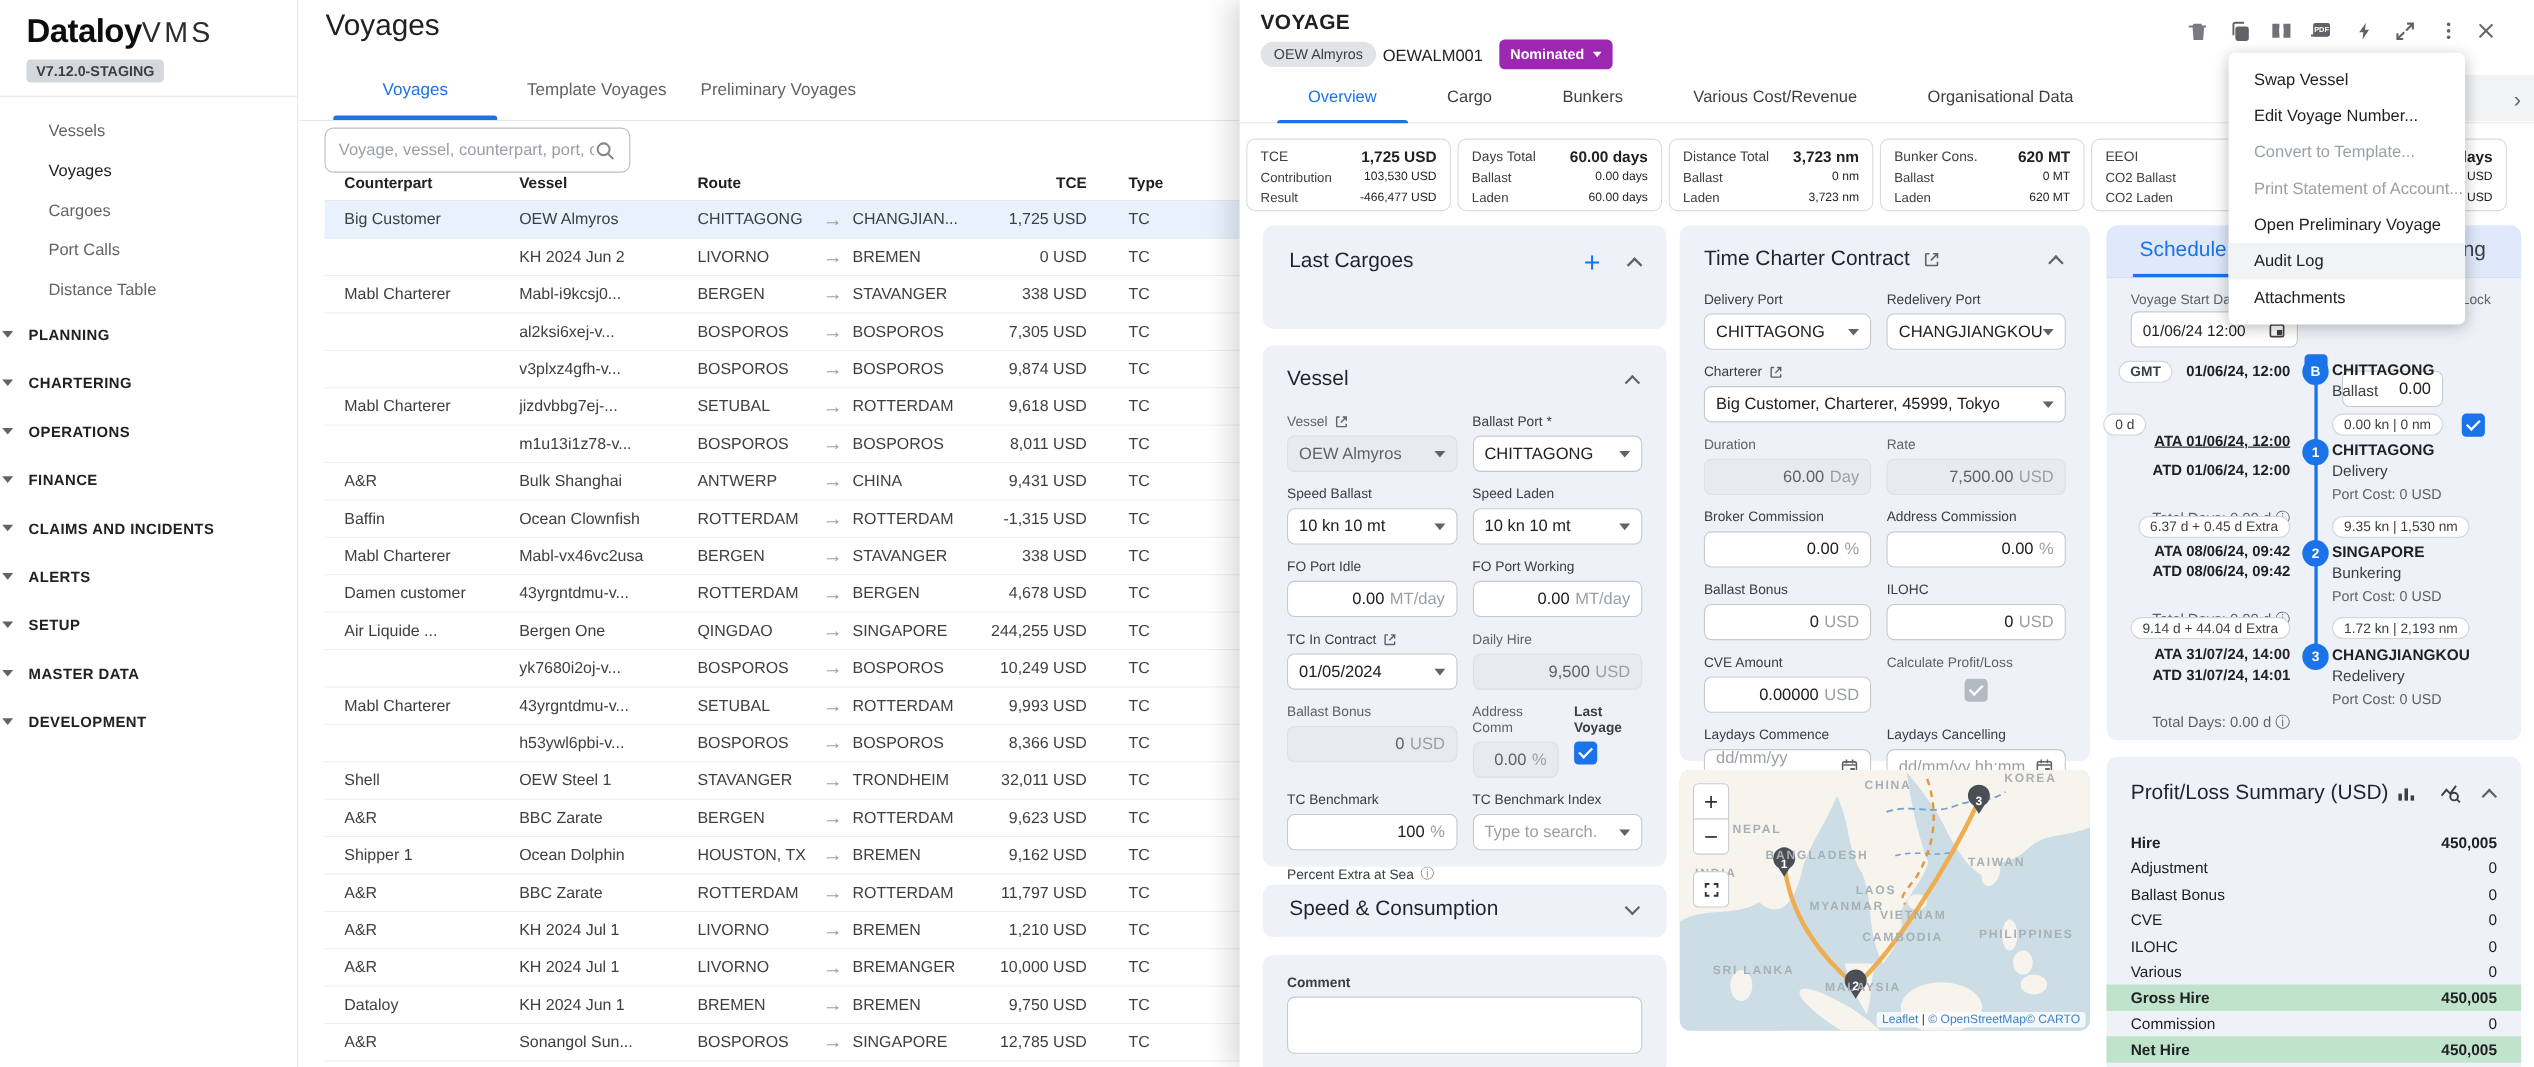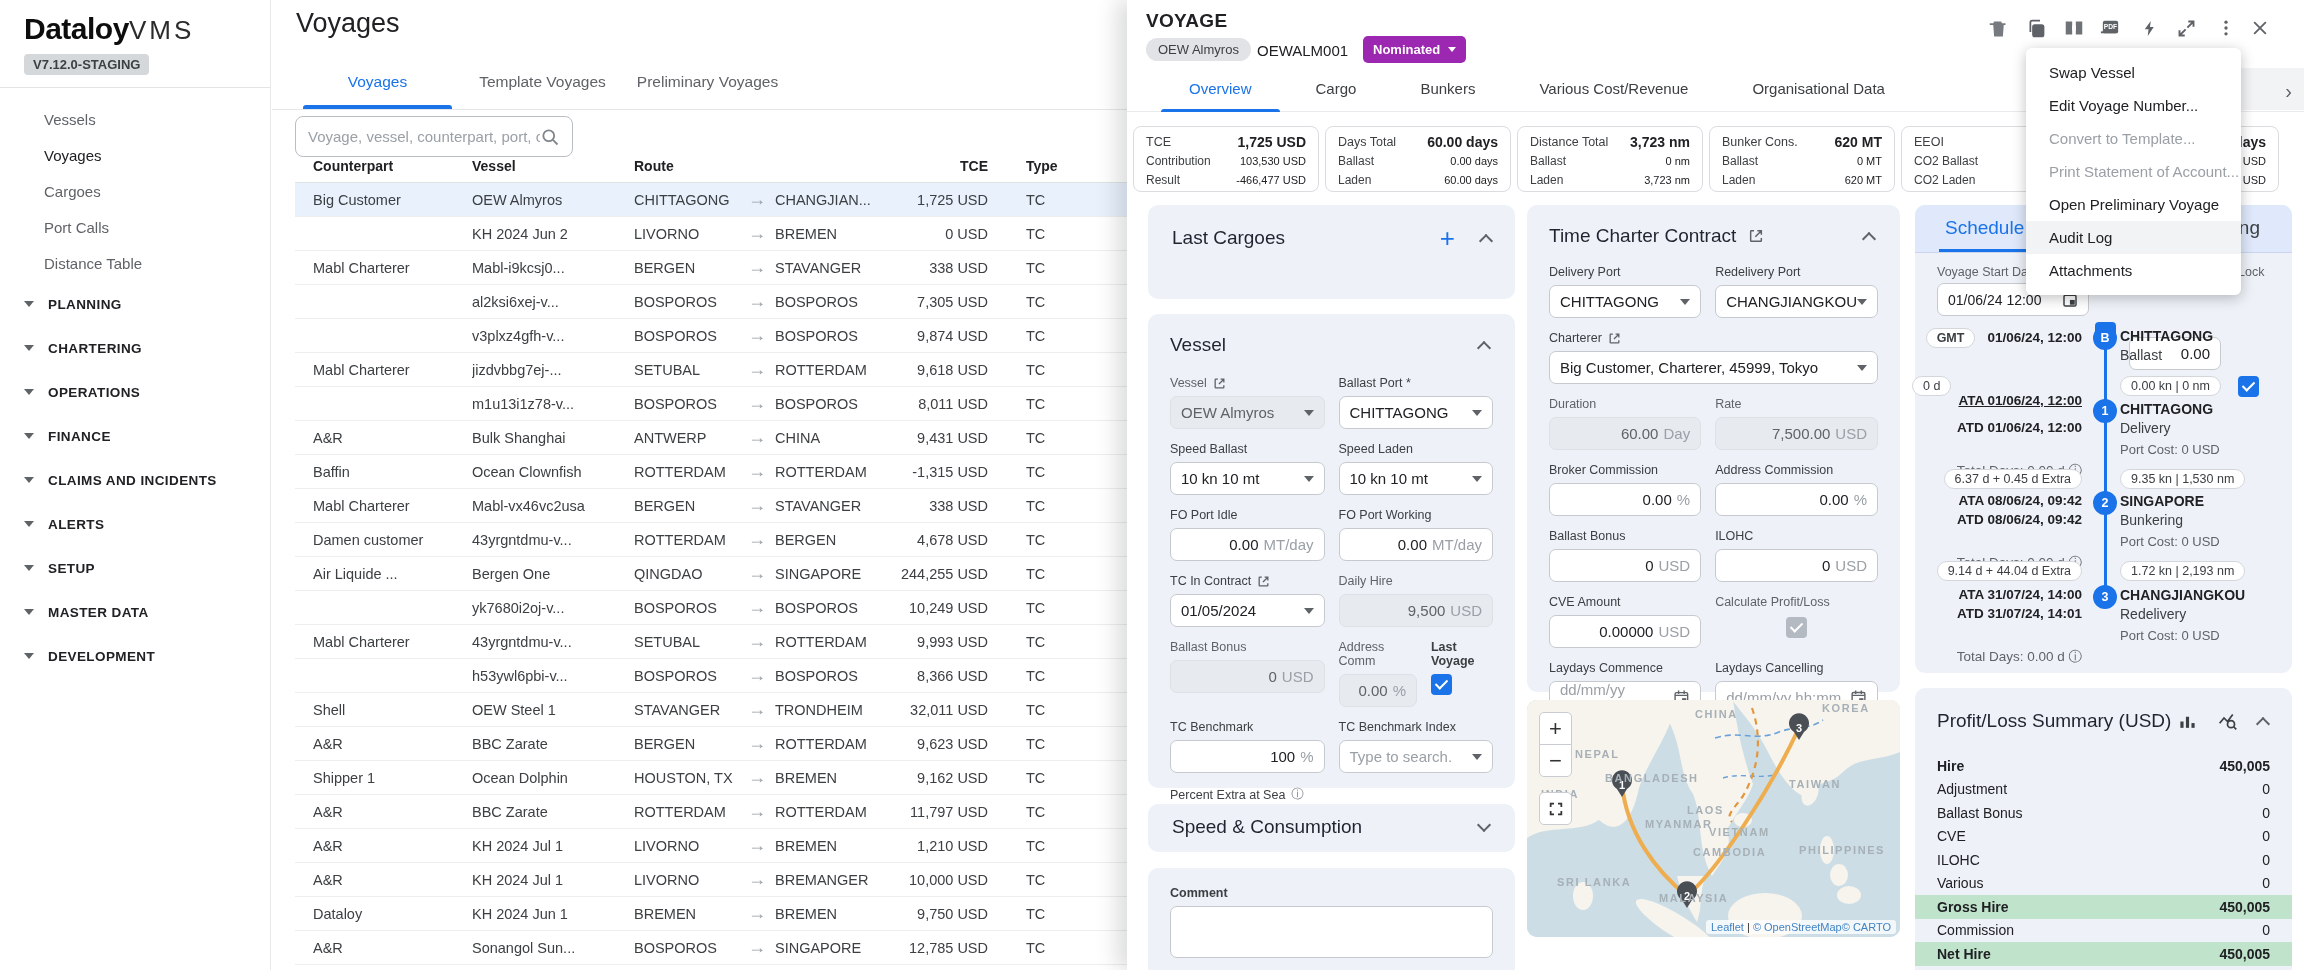--- a/index.html
+++ b/index.html
@@ -12,21 +12,21 @@
   .logo-wrap { text-align:left; padding-top:12px;padding-left:24px; }
   .logo-bold { font-size:30px; font-weight:800; letter-spacing:-.5px; color:#0d0d0d; }
   .logo-light { font-size:26px; font-weight:300; letter-spacing:3px; color:#2b2b2b; }
   .version-chip { display:inline-block; background:#d5d8db; color:#3c4043; font-size:13px; font-weight:700; border-radius:4px; padding:3px 9px; margin-top:8px; }
   .side-divider { border-bottom:1px solid #e2e4e6; margin-top:12px; }
   .nav-list { margin-top:14px; }
   .nav-item { height:36px; line-height:36px; padding-left:44px; font-size:15px; color:#5f6368; cursor:pointer; position:relative; }
   .nav-item.active { color:#202124; font-weight:500; }
   .nav-item.active::before { content:""; position:absolute; left:-12px; right:18px; top:0; bottom:0; background:#e4eefb; border-radius:22px; z-index:-1; }
   .nav-item span { position:relative; z-index:1; }
-  .nav-section { height:44px; display:flex; align-items:center; padding-left:24px; font-size:13.5px; font-weight:700; letter-spacing:.4px; color:#202124; cursor:pointer; }
+  .nav-section { height:44px; display:flex; align-items:center; padding-left:2px; font-size:13.5px; font-weight:700; letter-spacing:.4px; color:#202124; cursor:pointer; }
   .tri-down { width:0; height:0; border-left:5px solid transparent; border-right:5px solid transparent; border-top:6px solid #5f6368; margin-right:14px; }
 
   
   #main { position:absolute; left:272px; top:0; width:855px; height:970px; background:#fff; overflow:hidden; }
   .page-title { position:absolute; left:24px; top:8px; font-size:27px; font-weight:500; }
   .tabbar { position:absolute; left:0; top:58px; width:100%; height:52px; border-bottom:1px solid #e4e6e8; display:flex; padding-left:23px; }
   .mtab { width:165px; text-align:center; line-height:48px; font-size:15.5px; font-weight:500; color:#5f6368; cursor:pointer; position:relative; }
   .mtab.active { color:#1a73e8; }
   .mtab.active::after { content:""; position:absolute; left:8px; right:8px; bottom:0; height:4px; background:#1a73e8; border-radius:3px 3px 0 0; }
   .search-box { position:absolute; left:23px; top:116px; width:278px; height:41px; border:1.5px solid #b9bec4; border-radius:8px; display:flex; align-items:center; padding:0 12px; background:#fff; }

